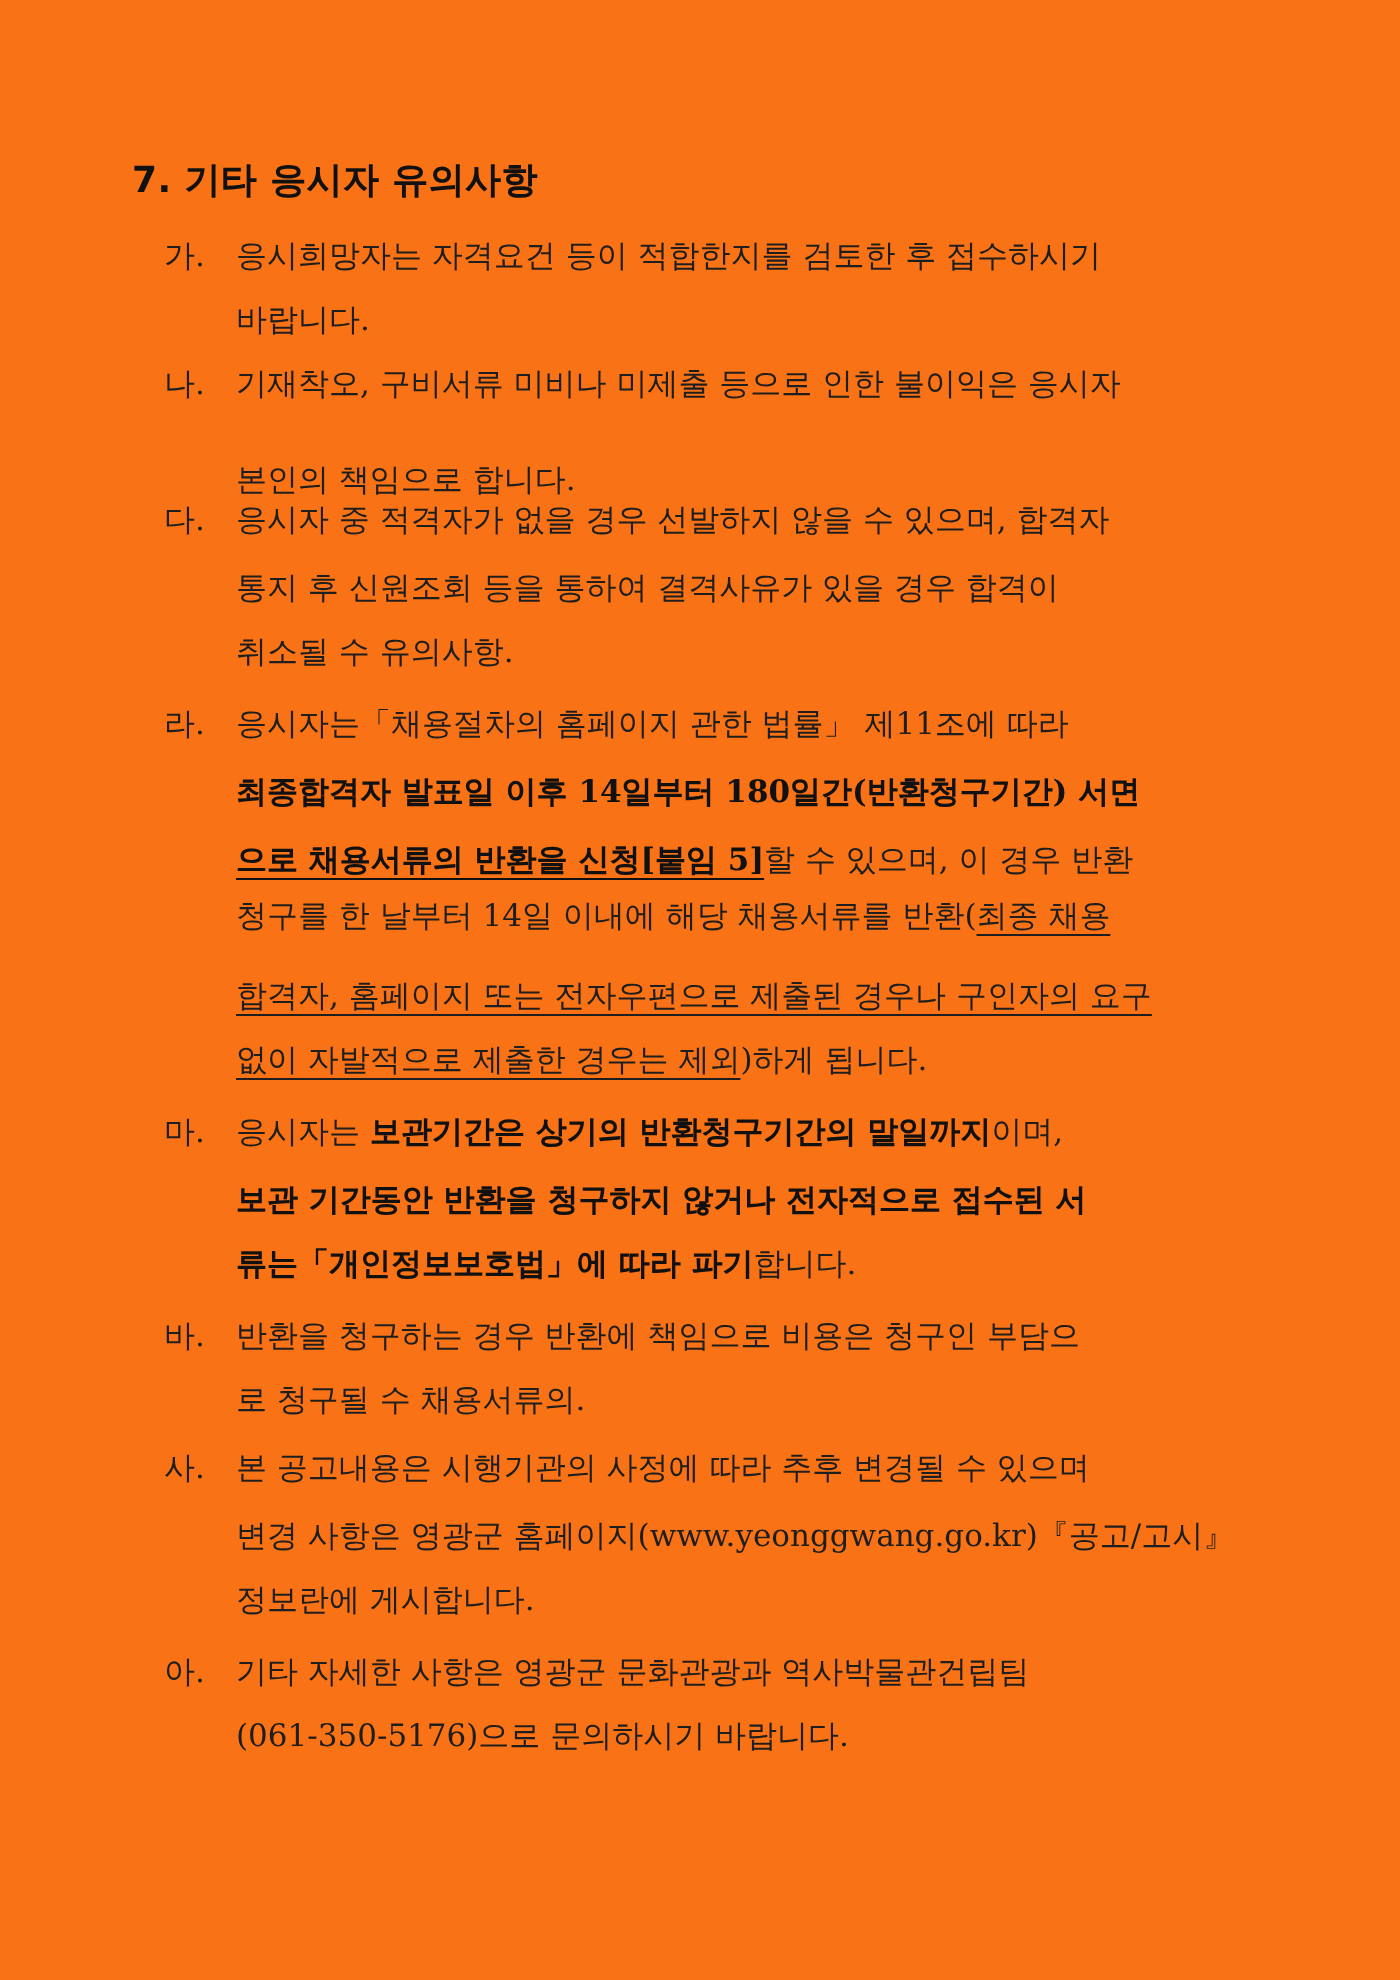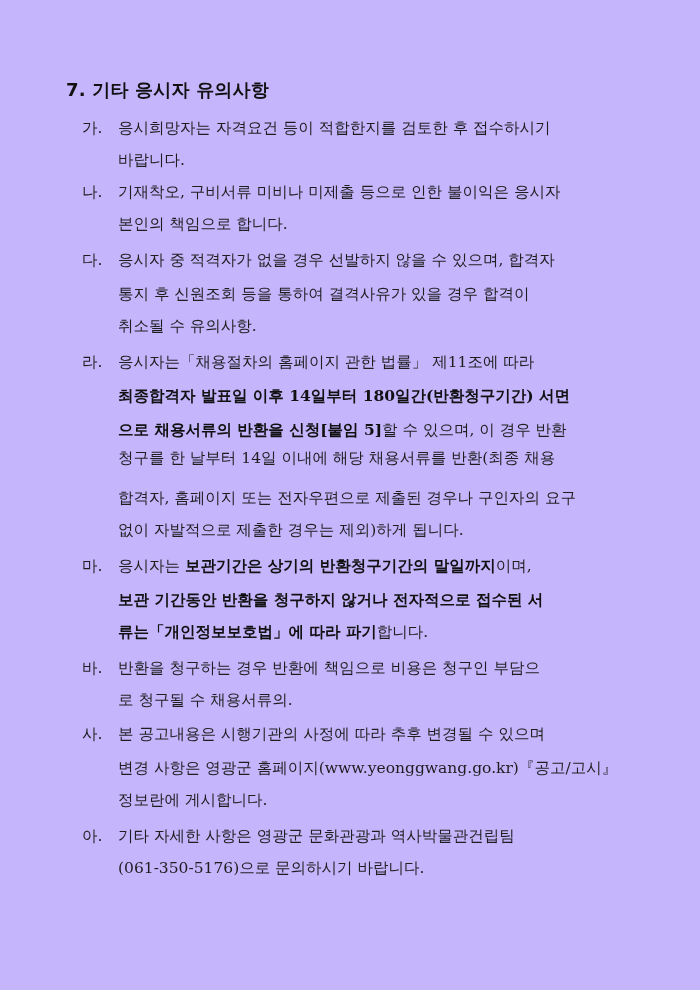--- a/index.html
+++ b/index.html
@@ -1,57 +1,57 @@
 <!DOCTYPE html>
 <html><head>
 <meta charset="utf-8">
 <style>
   html, body { margin: 0; padding: 0; background: #ffffff; }
   body {
     width: 700px; height: 990px; position: relative; overflow: hidden;
     font-family: "DejaVu Serif", "Liberation Serif", serif;
     color: #1a1a1a;
   }
-  .page { position: absolute; left: 0; top: 0; width: 700px; height: 990px; background: #c4b5fd; text-align: center; }
+  .page { position: absolute; left: 0; top: 0; width: 700px; height: 990px; background: #f97316; text-align: center; }
   .heading {
     position: absolute; left: 66px; top: 78px;
     font-family: "DejaVu Sans", "Liberation Sans", sans-serif;
     font-weight: bold; font-size: 18px; letter-spacing: 0.2px; color: #111;
   }
   .line {
     position: absolute; font-size: 15.5px; white-space: nowrap; color: #1e1e1e;
     line-height: 20px;
   }
   .marker { position: absolute; left: 82px; }
   .text { position: absolute; }
   .first { left: 118px; }
   .cont { left: 118px; }
   .justify { display: flex; justify-content: space-between; width: 520px; }
   b, .b { font-weight: bold; color: #111; }
-  u, .u { text-underline-offset: 4px; }
+  u, .u { text-decoration: underline; text-underline-offset: 4px; }
 </style>
 </head>
 <body>
 
 <div class="page">
 
   <div class="heading">7. 기타 응시자 유의사항</div>
 
   <div>
     <div class="line marker" style="top:118px">가.</div>
     <div class="line text first justify" style="top:118px">
         <span>응시희망자는 자격요건 등이 적합한지를 검토한 후 접수하시기</span>
       </div>
     <div class="line text cont" style="top:150px">바랍니다.</div>
   </div>
 
   <div>
     <div class="line marker" style="top:182px">나.</div>
     <div class="line text first" style="top:182px">기재착오, 구비서류 미비나 미제출 등으로 인한 불이익은 응시자</div>
-    <div class="line text cont" style="top:214px">본인의 책임으로 합니다.</div>
+    <div class="line text cont" style="top:230px">본인의 책임으로 합니다.</div>
   </div>
 
   <div>
     <div class="line marker" style="top:250px">다.</div>
     <div class="line text first" style="top:250px">응시자 중 적격자가 없을 경우 선발하지 않을 수 있으며, 합격자</div>
     <div class="line text cont" style="top:284px">통지 후 신원조회 등을 통하여 결격사유가 있을 경우 합격이</div>
     <div class="line text cont" style="top:316px">취소될 수 유의사항.</div>
   </div>
 
   <div>

